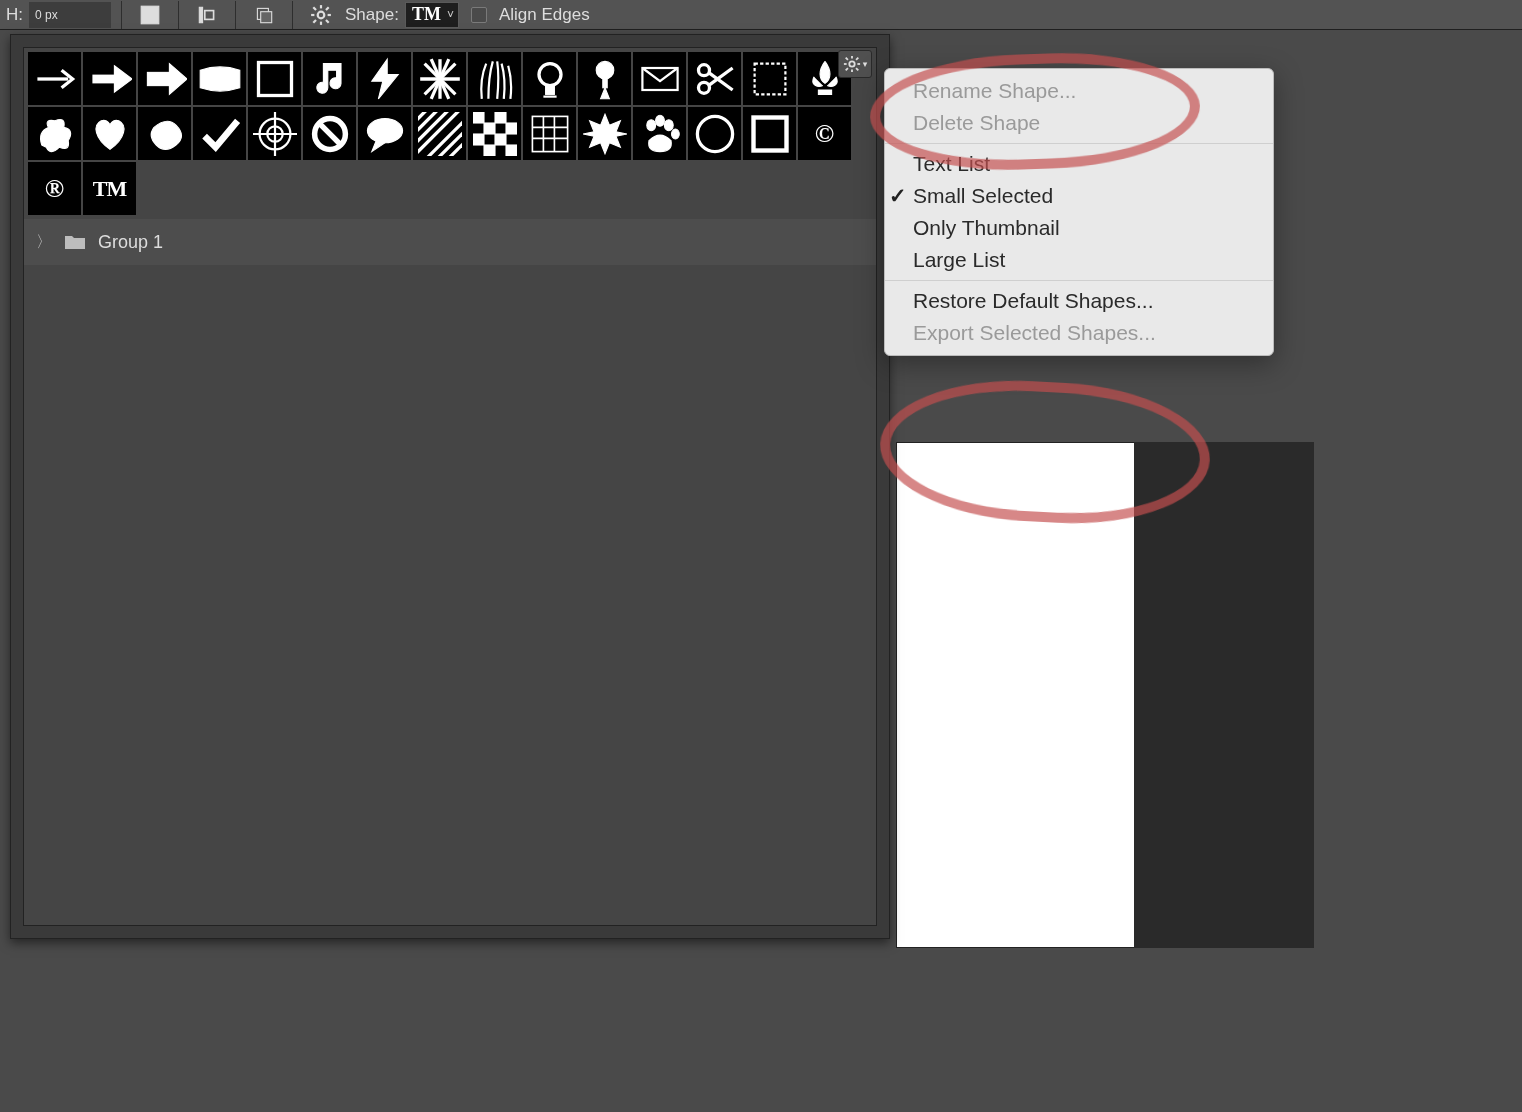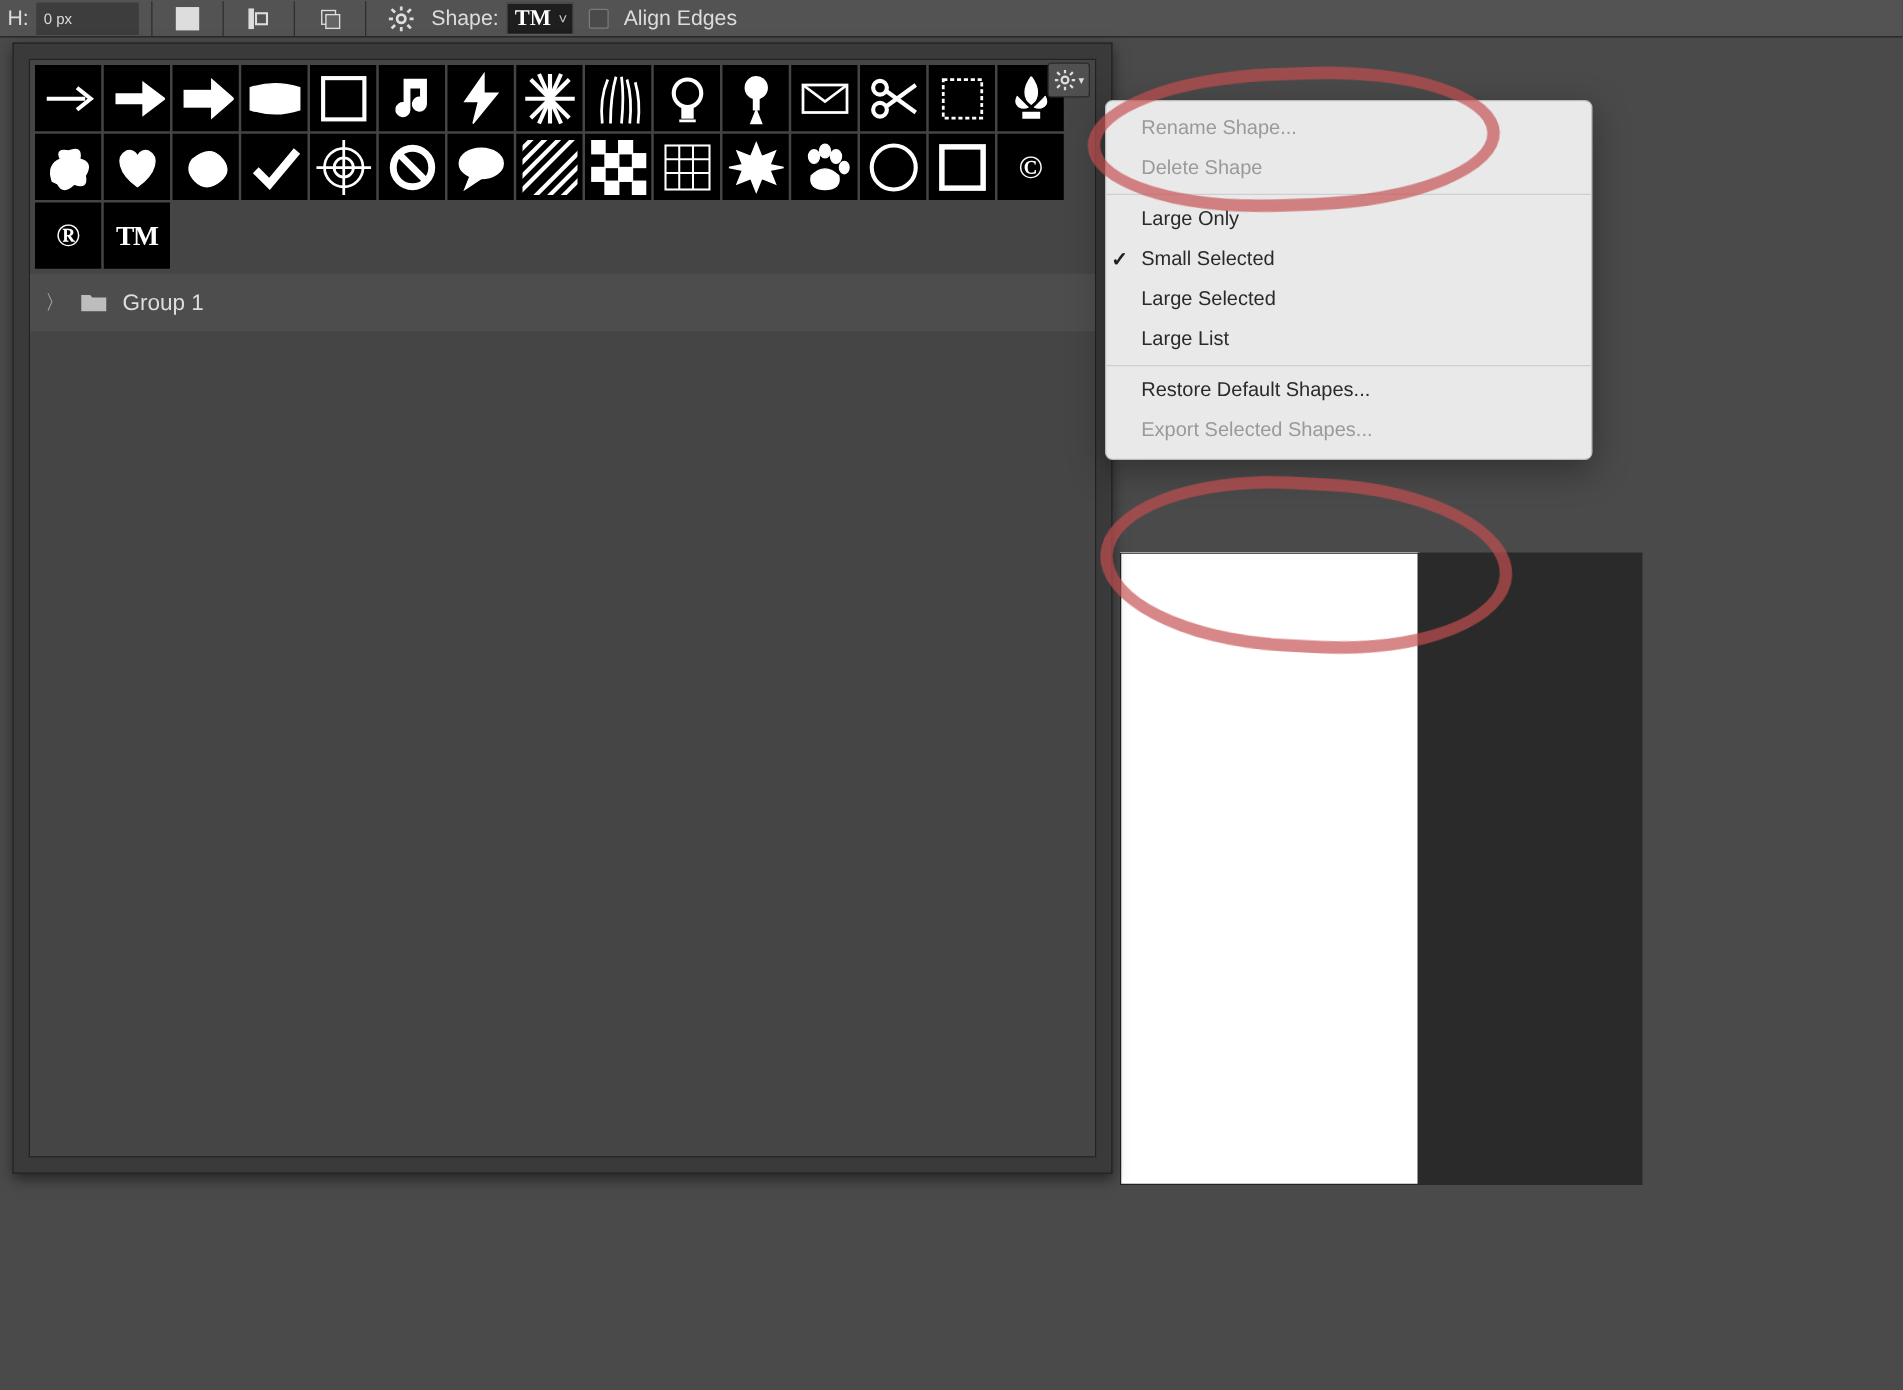--- a/index.html
+++ b/index.html
@@ -127,29 +127,29 @@
     .pasteboard-dark{
       position:absolute;
       left:1134px;top:442px;
       width:180px;height:506px;
       background:#2a2a2a;
     }
     
     .flyout{
       position:absolute;
       left:884px;
-      top:80px;
+      top:68px;
       width:390px;
       background:#e9e9e9;
       border:1px solid #bcbcbc;
       border-radius:6px;
       box-shadow:0 8px 28px rgba(0,0,0,.35);
       padding:6px 0;
       color:#2a2a2a;
-      font-size:16px;
+      font-size:21px;
     }
     .flyout .mi{
       height:32px;
       display:flex;
       align-items:center;
       padding-left:28px;
       cursor:pointer;
       position:relative;
     }
     .flyout .mi.disabled{color:#9a9a9a;cursor:default;}
@@ -468,26 +468,26 @@
         <line x1="3" y1="17" x2="5.5" y2="14.5"></line>
       </g>
     </svg>
   <span class="tiny-chev">▾</span>
 </div>
 
 <div class="flyout">
   <div class="mi disabled">Rename Shape...</div>
   <div class="mi disabled">Delete Shape</div>
   <hr>
-  <div class="mi">Large Only</div>
+  <div class="mi">Text List</div>
   <div class="mi">
     <span class="check">✓</span>
     <span>Small Selected</span>
   </div>
-  <div class="mi">Large Selected</div>
+  <div class="mi">Only Thumbnail</div>
   <div class="mi">Large List</div>
   <hr>
   <div class="mi">Restore Default Shapes...</div>
   <div class="mi disabled">Export Selected Shapes...</div>
 </div>
 
 <div class="anno" style="left:870px;top:54px;width:330px;height:115px;"></div>
 <div class="anno" style="left:880px;top:382px;width:330px;height:140px;transform:rotate(3deg);"></div>
 
 </body></html>

